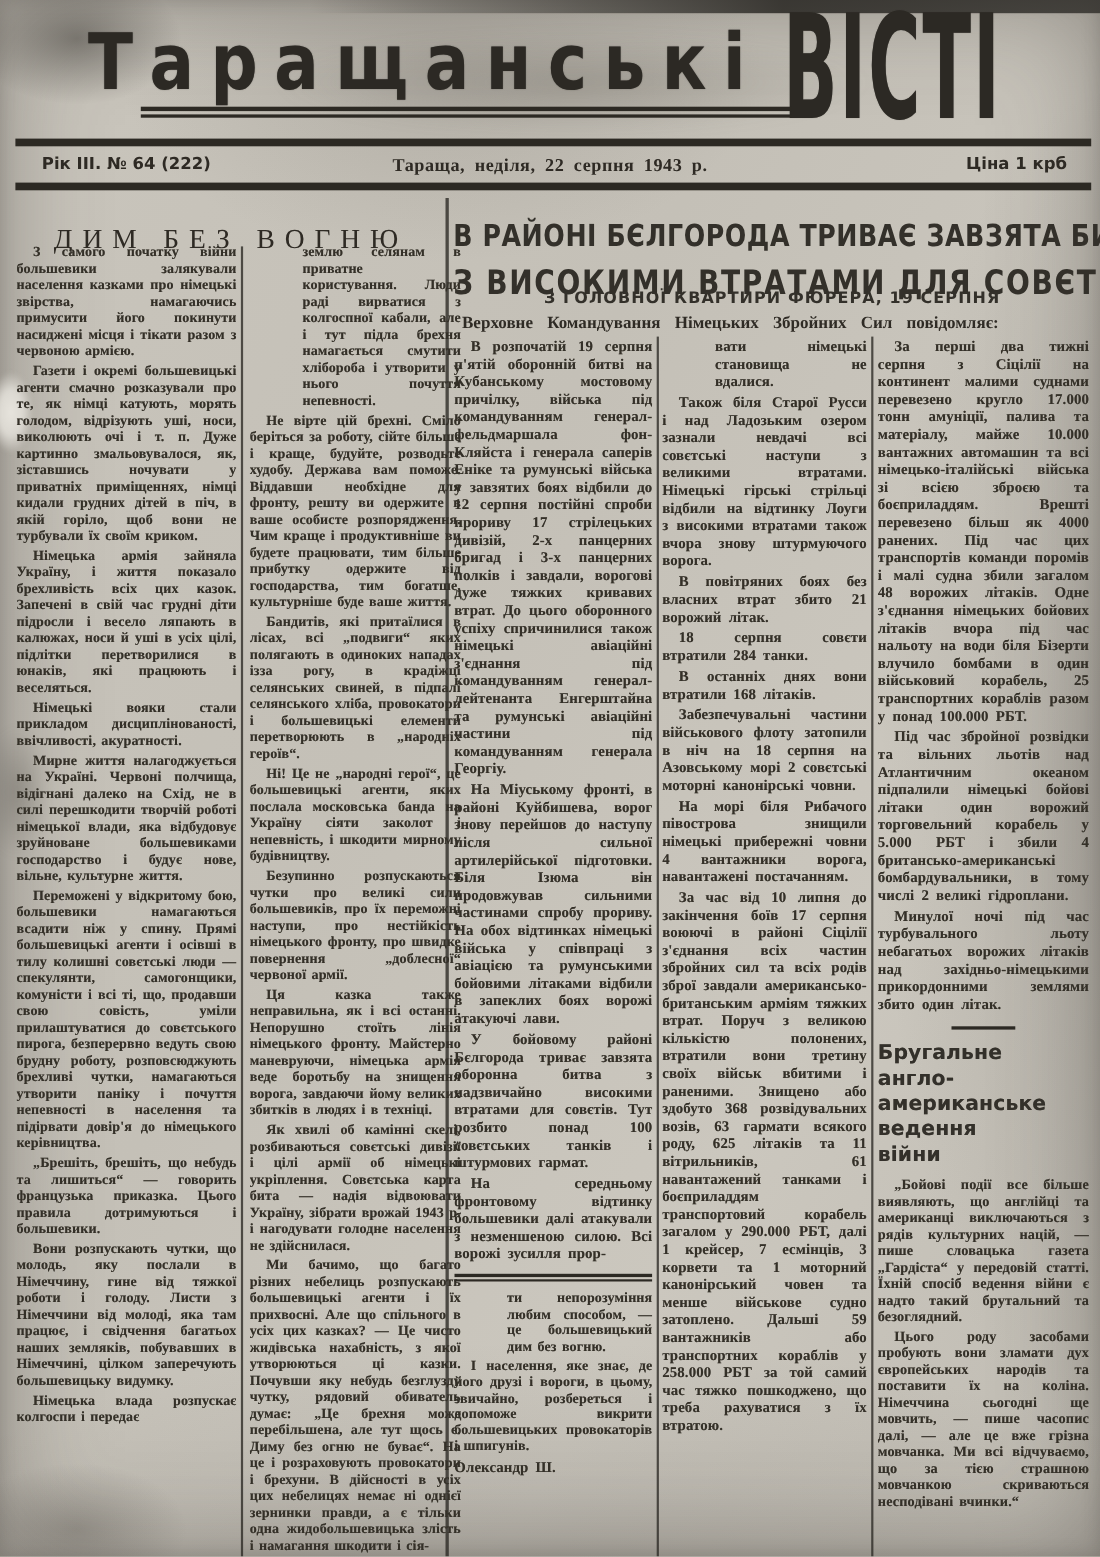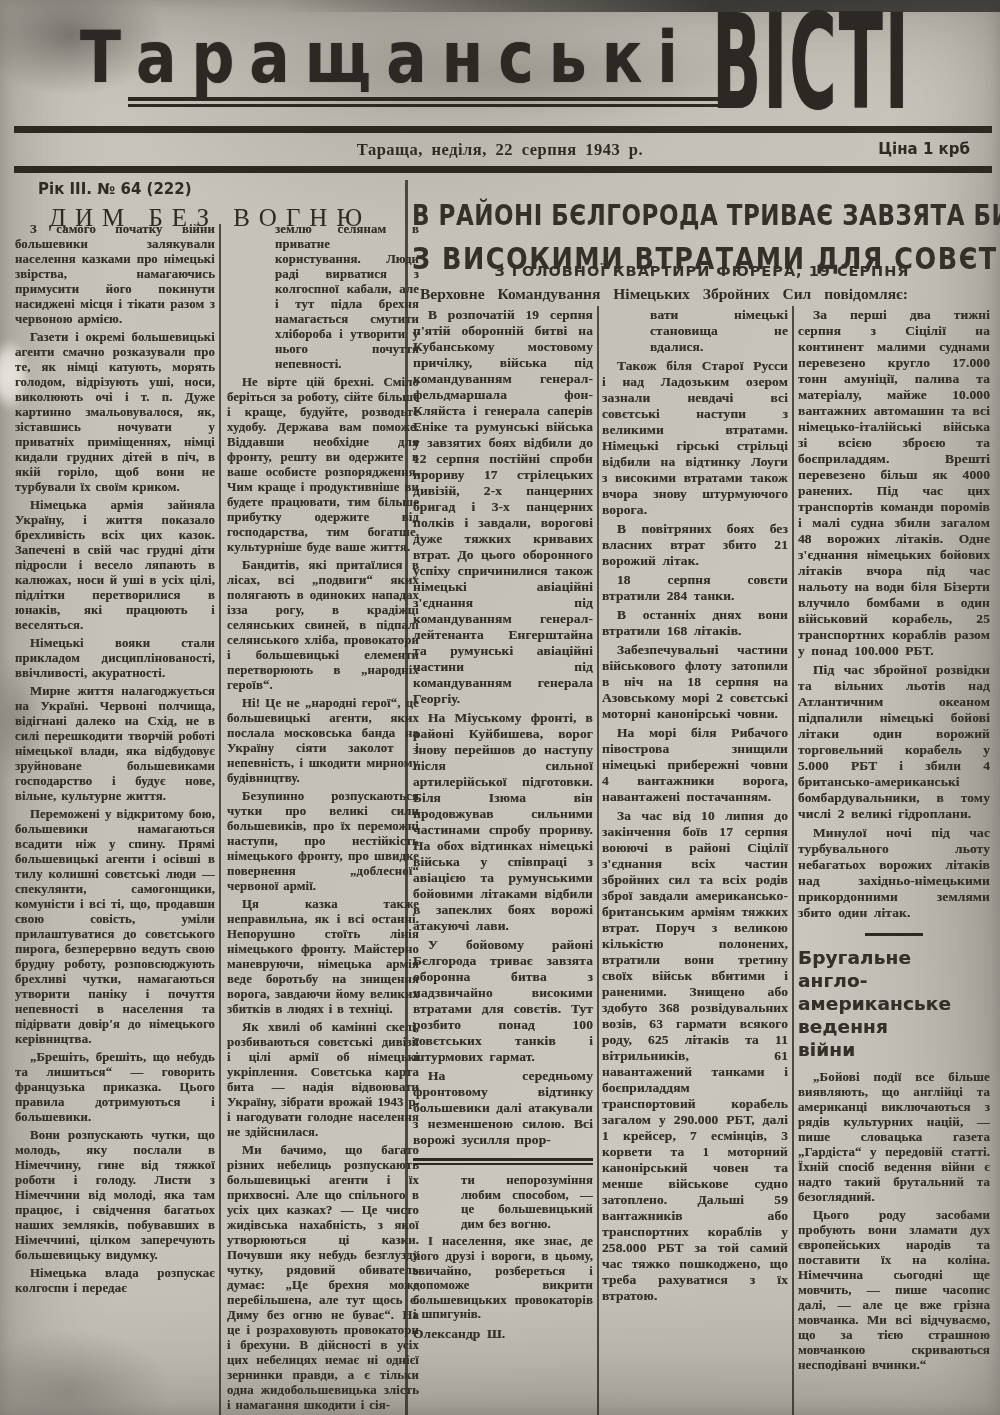--- a/index.html
+++ b/index.html
@@ -36,21 +36,21 @@
   
   .mast-left{position:absolute;left:80px;top:22px;line-height:1;
     font-family:"DejaVu Sans","Liberation Sans",sans-serif;font-weight:bold;
     font-size:60px;letter-spacing:15px;transform:scale(1.0,1.18);transform-origin:left top;
     color:#2c2924;text-shadow:0 0 1px rgba(44,41,36,.6);white-space:nowrap;}
   .mast-right{position:absolute;left:712px;top:-6px;line-height:1.04;
     font-family:"DejaVu Sans","Liberation Sans",sans-serif;font-weight:bold;
     font-size:132px;letter-spacing:4px;transform:scale(0.49,1.0);transform-origin:left top;
     color:#2c2924;text-shadow:0 0 1px rgba(44,41,36,.6);white-space:nowrap;}
   .dateline-item{position:absolute;top:140px;font-weight:bold;white-space:nowrap;color:#2e2a24;}
-  .dl-left{left:38px;font-family:"DejaVu Sans","Liberation Sans",sans-serif;font-size:15px;margin-top:40px;}
+  .dl-left{left:38px;font-family:"DejaVu Sans","Liberation Sans",sans-serif;font-size:15px;}
   .dl-center{left:50%;transform:translateX(-50%);font-size:16.5px;letter-spacing:.5px;word-spacing:4px;}
   .dl-right{right:30px;font-family:"DejaVu Sans","Liberation Sans",sans-serif;font-size:15px;}
 
   
   .left-title{position:absolute;left:15px;top:183px;width:390px;text-align:center;
     font-weight:normal;font-size:25px;letter-spacing:9px;white-space:nowrap;color:#2e2a24;}
   .headline{position:absolute;left:412px;width:580px;text-align:center;
     font-family:"DejaVu Sans","Liberation Sans",sans-serif;font-weight:bold;color:#33302a;
     white-space:nowrap;transform:scaleY(1.2);transform-origin:center top;}
   .hl1{top:185px;font-size:23px;letter-spacing:.5px;}

